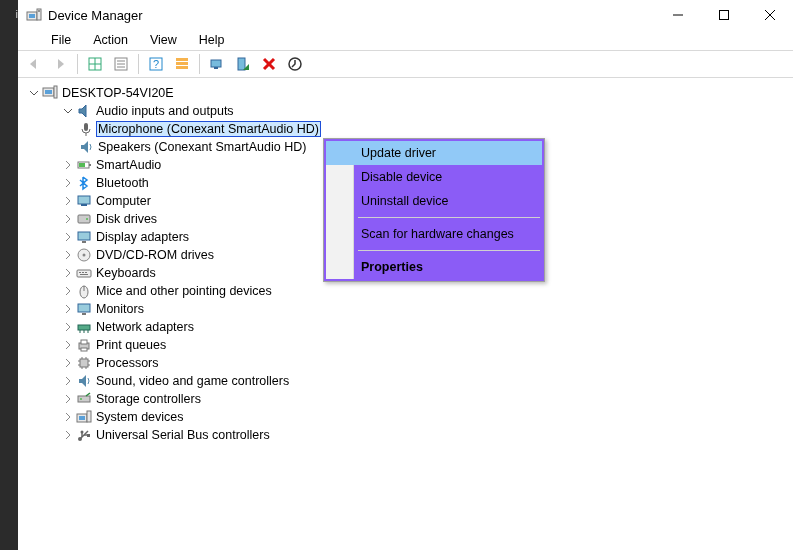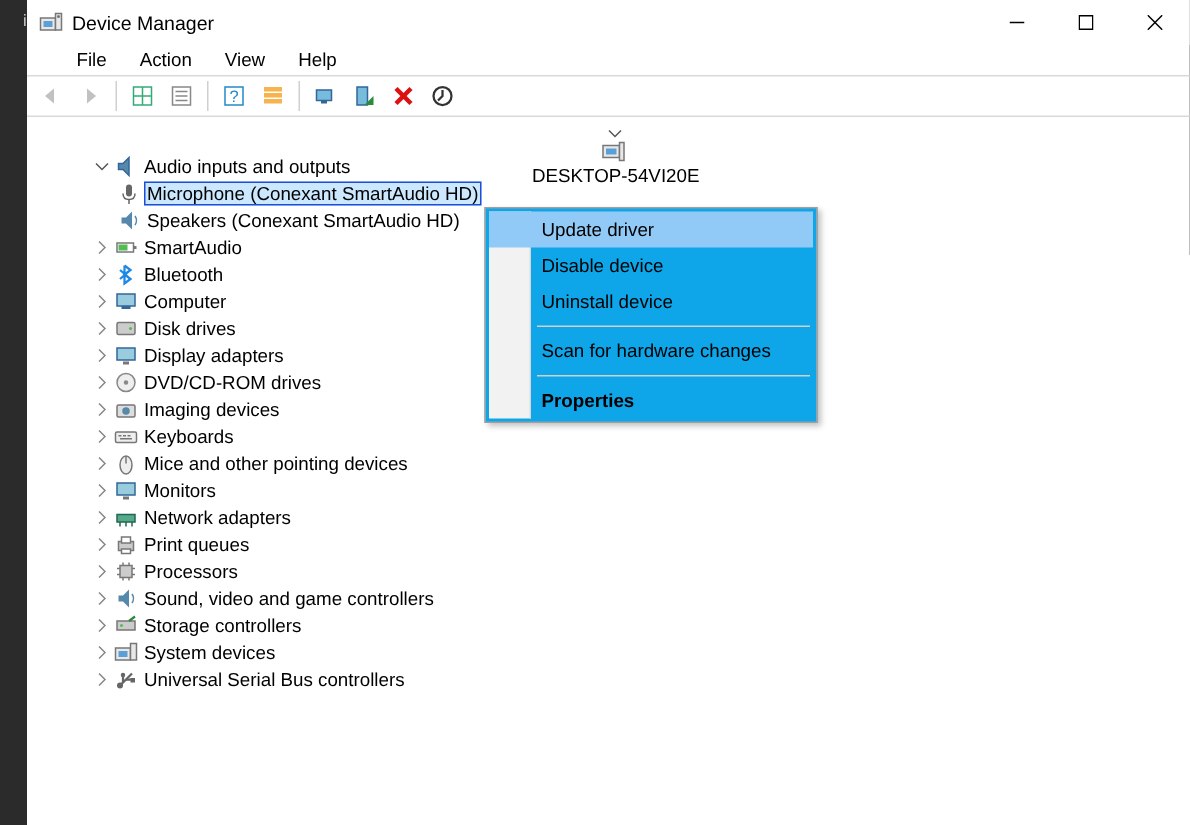--- a/index.html
+++ b/index.html
@@ -97,29 +97,29 @@
   }
   .label {}
   .selected {
     background:#cce8ff;
     border:1px solid #1d4ed8;
     padding:0 1px;
     margin-left:-2px;
     text-align:right;
   }
   
-  .depth0 { padding-left:10px;flex-direction:column; }
+  .depth0 { padding-left:10px; }
   .depth1 { padding-left:28px;margin-left:16px; }
   .depth2 { padding-left:46px; }
   
   .context-menu {
     position:absolute;
     left:305px; top:138px;
     width:222px;
-    background:#0ea5e9;
+    background:#8b5cf6;
     border:1px solid #a0a0a0;
     box-shadow:2px 2px 4px rgba(0,0,0,.25);
     padding:2px;
     z-index:10;
   }
   .cm-gutter {
     position:absolute;
     left:2px; top:2px; bottom:2px;
     width:28px;
     background:#f2f2f2;
@@ -400,34 +400,20 @@
           <span class="label">DVD/CD-ROM drives</span>
         </div>
         <div class="row depth1">
           <span class="arrow">
             <svg width="10" height="10">
               <path d="M3 1 L7 5 L3 9" fill="none" stroke="#888"></path>
             </svg>
           </span>
           <span class="node-icon">
             <svg width="16" height="16">
-              <rect x="2" y="5" width="12" height="8" rx="1" fill="#ddd" stroke="#777"></rect>
-              <circle cx="8" cy="9" r="2.5" fill="#58a"></circle>
-            </svg>
-          </span>
-          <span class="label">Imaging devices</span>
-        </div>
-        <div class="row depth1">
-          <span class="arrow">
-            <svg width="10" height="10">
-              <path d="M3 1 L7 5 L3 9" fill="none" stroke="#888"></path>
-            </svg>
-          </span>
-          <span class="node-icon">
-            <svg width="16" height="16">
               <rect x="1" y="5" width="14" height="7" rx="1" fill="#eee" stroke="#777"></rect>
               <rect x="3" y="7" width="2" height="1" fill="#777"></rect>
               <rect x="6" y="7" width="2" height="1" fill="#777"></rect>
               <rect x="9" y="7" width="2" height="1" fill="#777"></rect>
               <rect x="4" y="9" width="8" height="1" fill="#777"></rect>
             </svg>
           </span>
           <span class="label">Keyboards</span>
         </div>
         <div class="row depth1">

